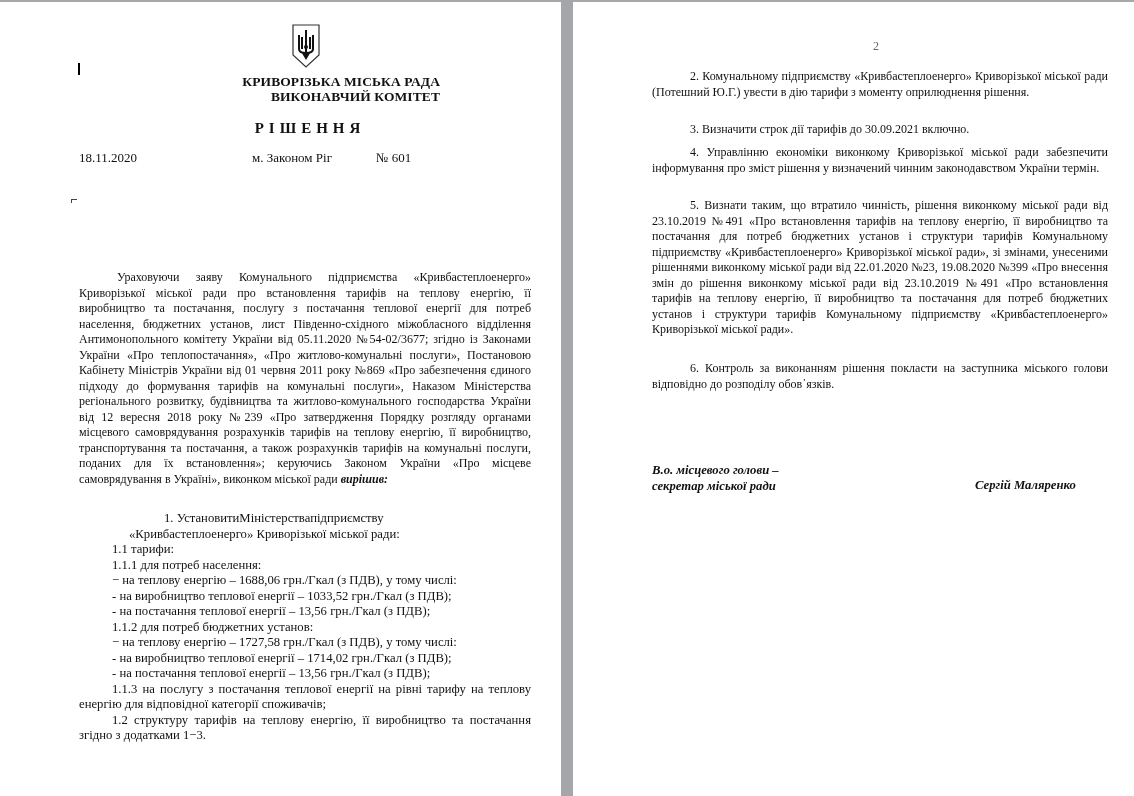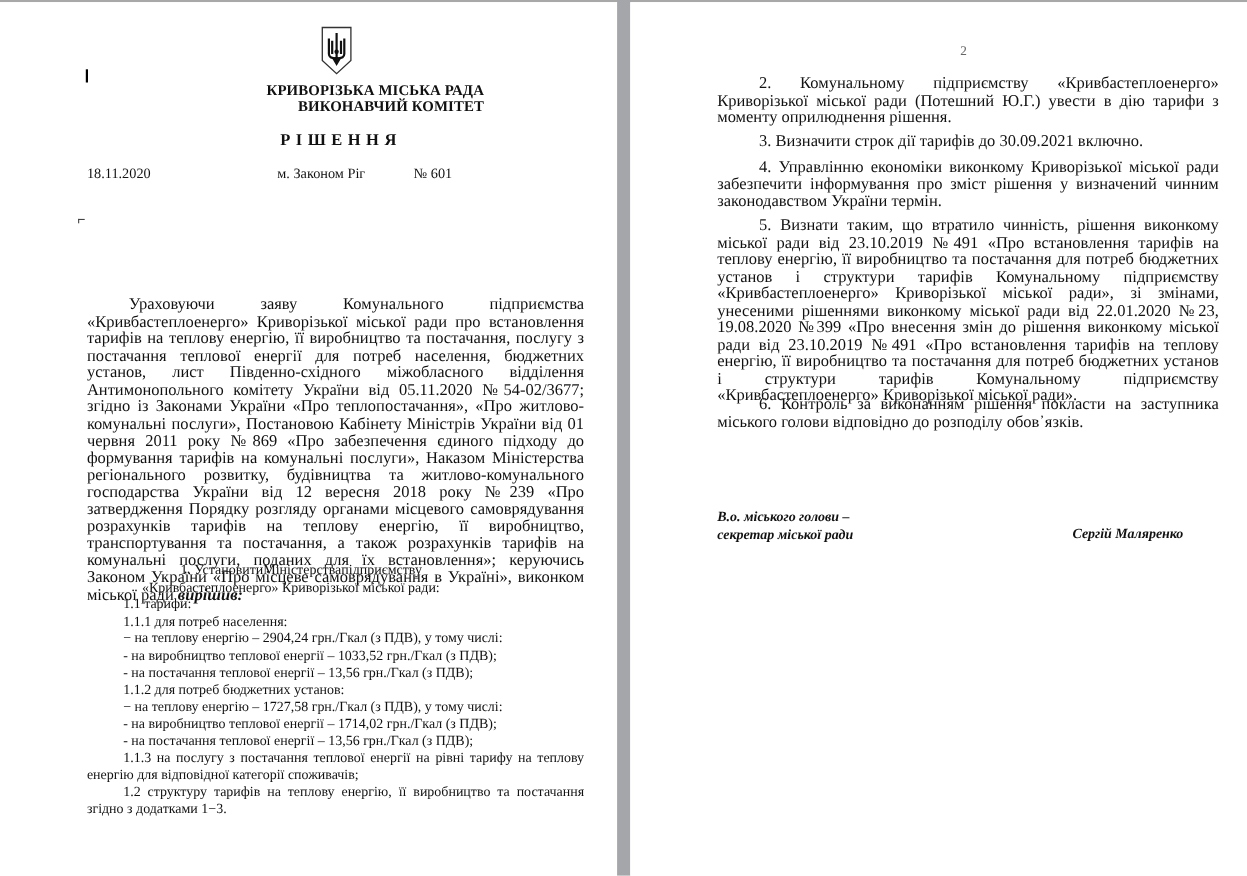--- a/index.html
+++ b/index.html
@@ -26,21 +26,21 @@
   .decision-title { position: absolute; left: 180px; top: 118px; width: 260px; text-align: center;
     font-weight: bold; font-size: 15px; letter-spacing: 5px; }
   .meta-row { position: absolute; top: 148px; font-size: 13px; }
   .meta-date { left: 79px; }
   .meta-city { left: 252px; }
   .meta-num { left: 376px; }
 
   .subject { position: absolute; left: 79px; top: 208px; width: 452px;
     font-style: italic; font-weight: bold; font-size: 13px; line-height: 15.5px; text-align: justify; }
 
-  .body-text { position: absolute; font-size: 15px; line-height: 15.5px; text-align: justify; font-family: Liberation Serif, serif; }
+  .body-text { position: absolute; font-size: 12px; line-height: 15.5px; text-align: justify; font-family: Liberation Serif, serif; }
   .preamble { left: 79px; top: 268px; width: 452px; text-indent: 38px; }
   .preamble b { font-style: italic; }
 
   .item1 { position: absolute; left: 79px; top: 509px; width: 452px; font-size: 12.7px; line-height: 15.5px; }
   .item1 .line { white-space: nowrap; }
   .item1 .head { display: flex; justify-content: flex-start; padding-left: 85px; }
   .item1 .sub { padding-left: 50px; }
   .item1 .ind { padding-left: 33px; }
   .item1 .just { text-align: justify; text-indent: 33px; white-space: normal; }
 
@@ -89,21 +89,21 @@
 
   <div class="item1">
     <div class="line head">
       <span>1. Установити</span>
       <span>Міністерства</span>
       <span>підприємству</span>
     </div>
     <div class="line sub">«Кривбастеплоенерго» Криворізької міської ради:</div>
     <div class="line ind">1.1 тарифи:</div>
     <div class="line ind">1.1.1 для потреб населення:</div>
-    <div class="line ind">− на теплову енергію – 2904,24 грн./Гкал (з ПДВ), у тому числі:</div>
+    <div class="line ind">− на теплову енергію – 1688,06 грн./Гкал (з ПДВ), у тому числі:</div>
     <div class="line ind">- на виробництво теплової енергії – 1033,52 грн./Гкал (з ПДВ);</div>
     <div class="line ind">- на постачання теплової енергії – 13,56 грн./Гкал (з ПДВ);</div>
     <div class="line ind">1.1.2 для потреб бюджетних установ:</div>
     <div class="line ind">− на теплову енергію – 1727,58 грн./Гкал (з ПДВ), у тому числі:</div>
     <div class="line ind">- на виробництво теплової енергії – 1714,02 грн./Гкал (з ПДВ);</div>
     <div class="line ind">- на постачання теплової енергії – 13,56 грн./Гкал (з ПДВ);</div>
     <div class="line just">1.1.3 на послугу з постачання теплової енергії на рівні тарифу на теплову енергію для відповідної категорії споживачів;</div>
     <div class="line just">1.2 структуру тарифів на теплову енергію, її виробництво та постачання згідно з додатками 1−3.</div>
   </div>
 </div>
@@ -112,17 +112,17 @@
 
 <div class="page page2">
   <div class="pagenum">2</div>
   <div class="body-text p2 p2-1">2. Комунальному підприємству «Кривбастеплоенерго» Криворізької міської ради (Потешний Ю.Г.) увести в дію тарифи з моменту оприлюднення рішення.</div>
   <div class="body-text p2 p2-2">3. Визначити строк дії тарифів до 30.09.2021 включно.</div>
   <div class="body-text p2 p2-3">4. Управлінню економіки виконкому Криворізької міської ради забезпечити інформування про зміст рішення у визначений чинним законодавством України термін.</div>
   <div class="body-text p2 p2-4">5. Визнати таким, що втратило чинність, рішення виконкому міської ради від 23.10.2019 №491 «Про встановлення тарифів на теплову енергію, її виробництво та постачання для потреб бюджетних установ і структури тарифів Комунальному підприємству «Кривбастеплоенерго» Криворізької міської ради», зі змінами, унесеними рішеннями виконкому міської ради від 22.01.2020 №23, 19.08.2020 №399 «Про внесення змін до рішення виконкому міської ради від 23.10.2019 №491 «Про встановлення тарифів на теплову енергію, її виробництво та постачання для потреб бюджетних установ і структури тарифів Комунальному підприємству «Кривбастеплоенерго» Криворізької міської ради».</div>
   <div class="body-text p2 p2-5">6. Контроль за виконанням рішення покласти на заступника міського голови відповідно до розподілу обов᾽язків.</div>
 
   <div class="sign-left">
-    <div>В.о. міського голови –</div>
+    <div>В.о. місцевого голови –</div>
     <div>секретар міської ради</div>
   </div>
   <div class="sign-right">Сергій Маляренко</div>
 </div>
 
 </body></html>

